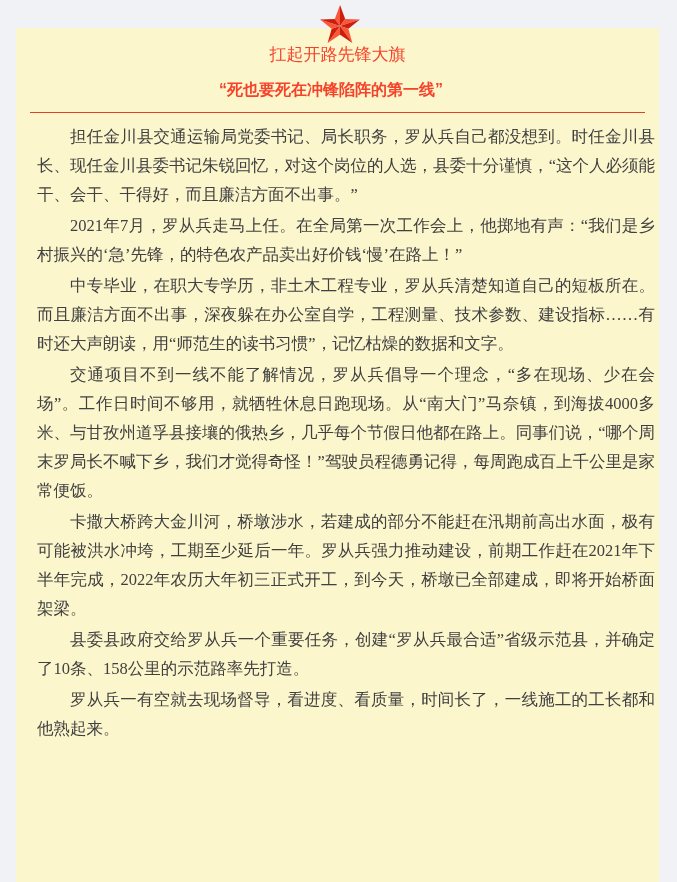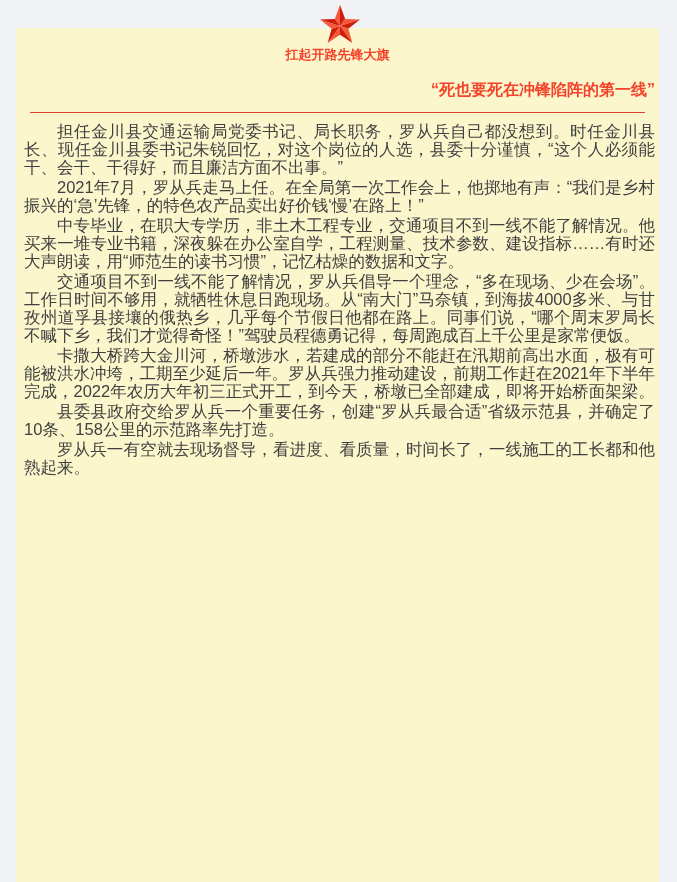--- a/index.html
+++ b/index.html
@@ -32,52 +32,52 @@
     top: 3px;
     left: 50%;
     margin-left: -21px;
     width: 44px;
     height: 44px;
     z-index: 3;
   }
   .hd1 {
     margin: 16px 0 8px 0;
     text-align: center;
-    font-size: 13px;
-    font-weight: bold;
+    font-size: 17px;
+    font-weight: normal;
     color: #f5432b;
     line-height: 22px;
     font-family: "Liberation Sans", sans-serif;
   }
   .hd2 {
-    margin: 13px 4px 0 0;
-    text-align: right;
+    margin: 13px 13px 0 0;
+    text-align: center;
     font-size: 16px;
     font-weight: bold;
     color: #f5432b;
     line-height: 22px;
     font-family: "Liberation Sans", sans-serif;
   }
   .divider {
     height: 0;
     border: none;
     border-top: 1.5px solid #dd4227;
     margin: 11px 14px 0 14px;
   }
   .article {
     margin: 9px 4px 0 4px;
   }
   .article p {
-    margin: 0 0 2px 4px;
+    margin: 0 0 2px 17px;
     text-indent: 2em;
     text-align: justify;
     font-size: 16.5px;
-    line-height: 18px;
+    line-height: 29px;
     color: #404040;
-    font-family: Liberation Sans, sans-serif;
+    font-family: Liberation Serif, serif;
   }
 </style>
 </head>
 <body>
 
 <div class="stage">
 
   <div class="star-wrap">
     <svg width="44" height="44" viewBox="0 0 44 44">
 
@@ -94,21 +94,21 @@
     </svg>
   </div>
 
   <div class="card">
     <h1 class="hd1">扛起开路先锋大旗</h1>
     <h2 class="hd2">“死也要死在冲锋陷阵的第一线”</h2>
     <hr class="divider">
     <div class="article">
         <p>担任金川县交通运输局党委书记、局长职务，罗从兵自己都没想到。时任金川县长、现任金川县委书记朱锐回忆，对这个岗位的人选，县委十分谨慎，“这个人必须能干、会干、干得好，而且廉洁方面不出事。”</p>
         <p>2021年7月，罗从兵走马上任。在全局第一次工作会上，他掷地有声：“我们是乡村振兴的‘急’先锋，的特色农产品卖出好价钱‘慢’在路上！”</p>
-        <p>中专毕业，在职大专学历，非土木工程专业，交通项目不到一线不能了解情况。他买来一堆专业书籍，深夜躲在办公室自学，工程测量、技术参数、建设指标……有时还大声朗读，用“师范生的读书习惯”，记忆枯燥的数据和文字。</p>
+        <p>中专毕业，在职大专学历，非土木工程专业，罗从兵清楚知道自己的短板所在。而且廉洁方面不出事，深夜躲在办公室自学，工程测量、技术参数、建设指标……有时还大声朗读，用“师范生的读书习惯”，记忆枯燥的数据和文字。</p>
         <p>交通项目不到一线不能了解情况，罗从兵倡导一个理念，“多在现场、少在会场”。工作日时间不够用，就牺牲休息日跑现场。从“南大门”马奈镇，到海拔4000多米、与甘孜州道孚县接壤的俄热乡，几乎每个节假日他都在路上。同事们说，“哪个周末罗局长不喊下乡，我们才觉得奇怪！”驾驶员程德勇记得，每周跑成百上千公里是家常便饭。</p>
         <p>卡撒大桥跨大金川河，桥墩涉水，若建成的部分不能赶在汛期前高出水面，极有可能被洪水冲垮，工期至少延后一年。罗从兵强力推动建设，前期工作赶在2021年下半年完成，2022年农历大年初三正式开工，到今天，桥墩已全部建成，即将开始桥面架梁。</p>
         <p>县委县政府交给罗从兵一个重要任务，创建“罗从兵最合适”省级示范县，并确定了10条、158公里的示范路率先打造。</p>
         <p>罗从兵一有空就去现场督导，看进度、看质量，时间长了，一线施工的工长都和他熟起来。</p>
       </div>
   </div>
 
 </div>
 
 </body></html>

